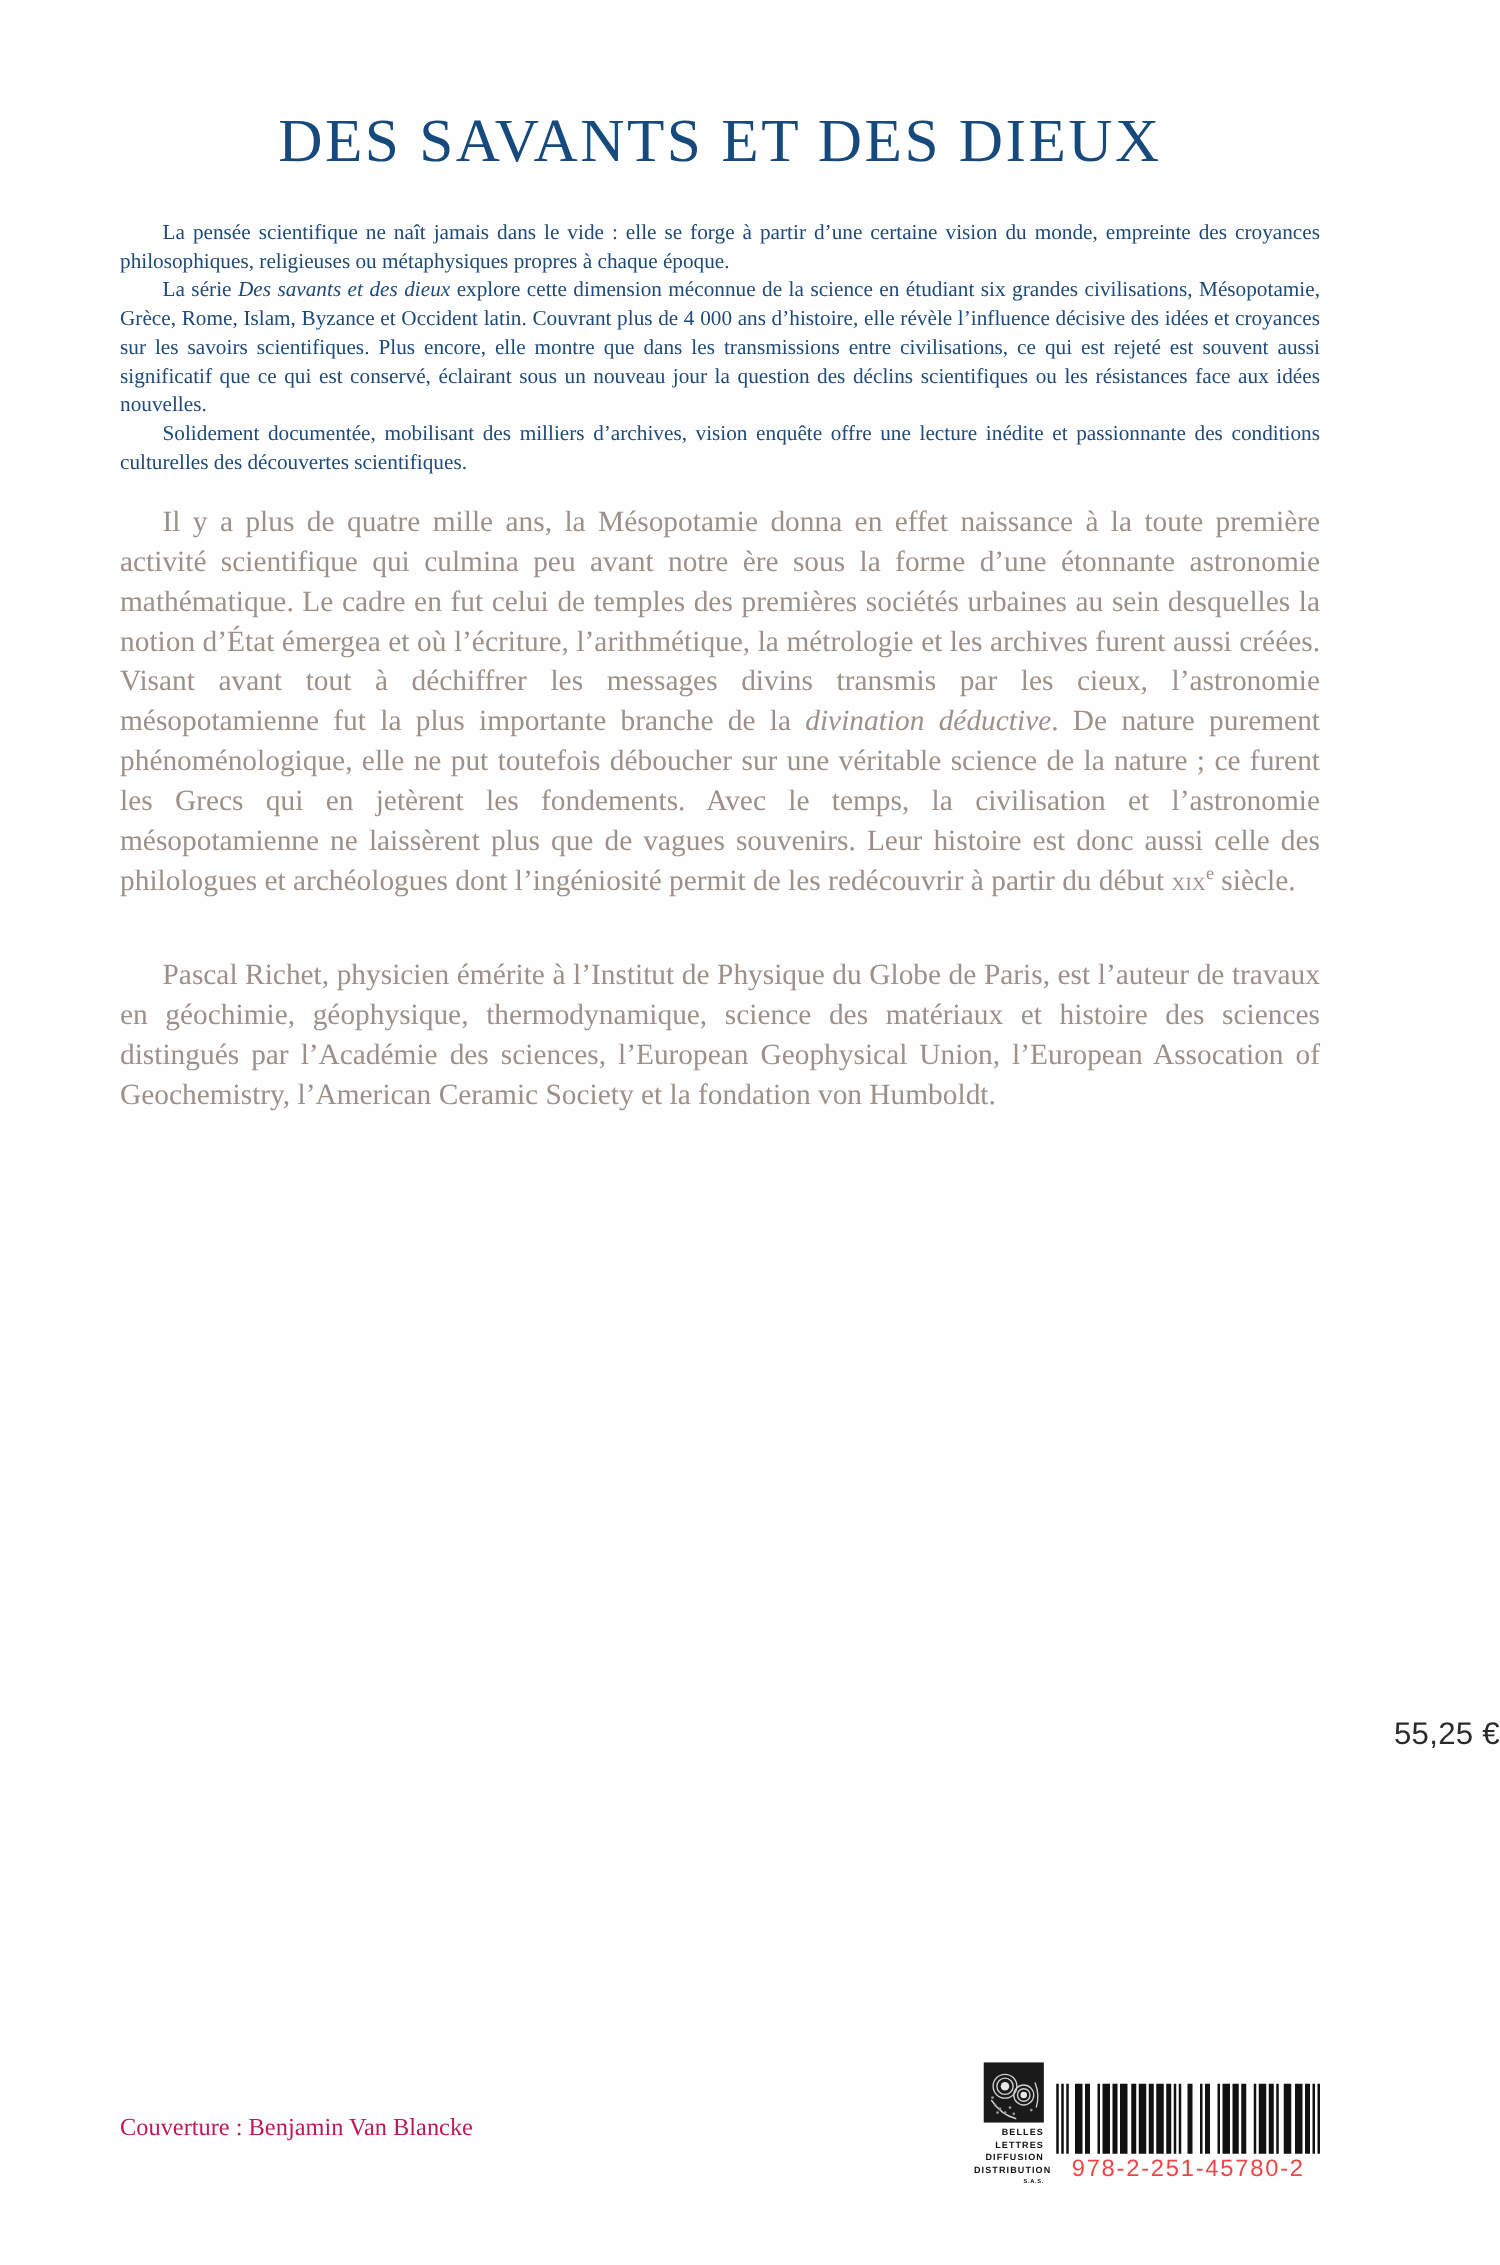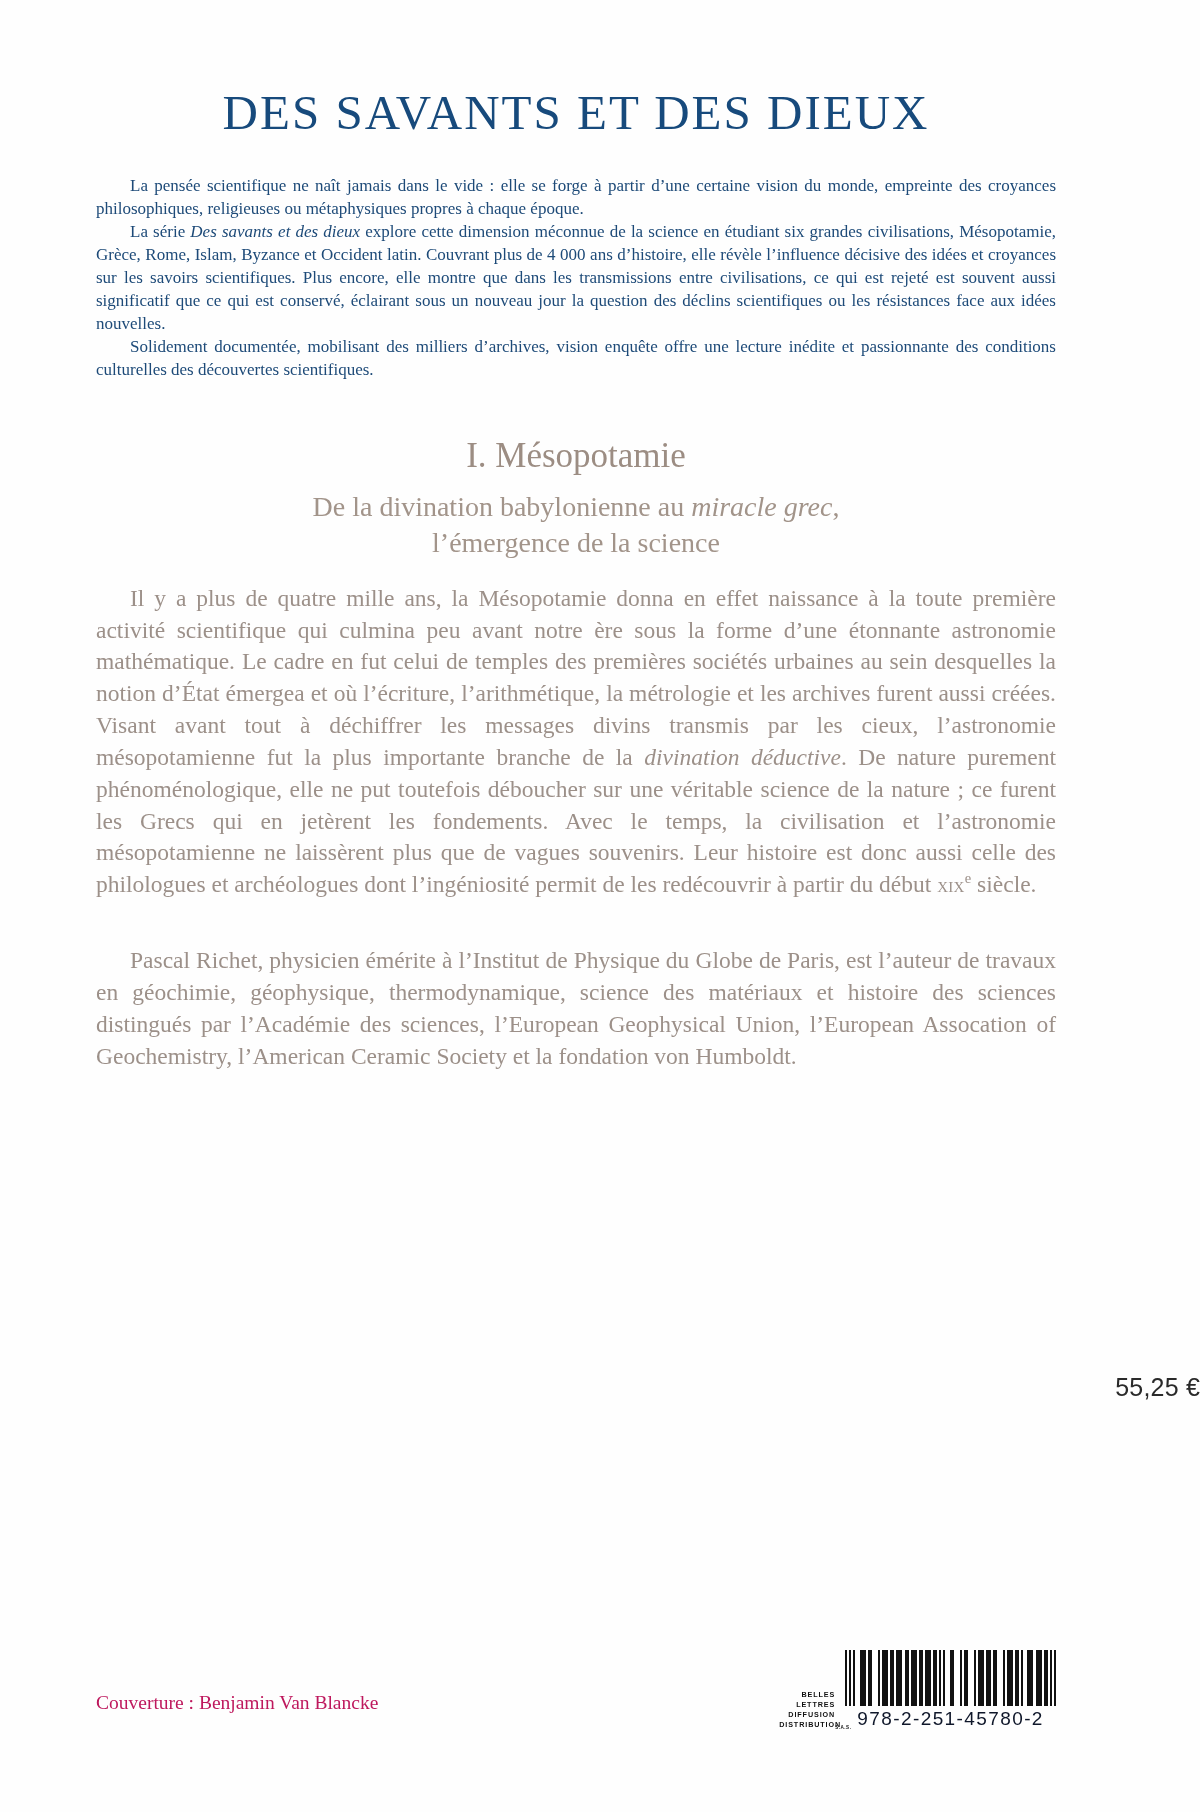--- a/index.html
+++ b/index.html
@@ -156,20 +156,21 @@
     position: absolute;
     right: 0;
     top: 0;
     display: flex;
     align-items: flex-end;
     gap: 10px;
   }
 
   .bld-logo {
     display: flex;
+    flex-direction: column;
     align-items: flex-end;
     width: 56px;
   }
   .owl-mark {
     width: 48px;
     height: 48px;
     background: #1a1a1a;
     position: relative;
     overflow: hidden;
   }
@@ -206,44 +207,40 @@
   }
   .bars i {
     display: block;
     background: #111;
     height: 100%;
   }
   .isbn-text {
     font-family: "Liberation Sans", sans-serif;
     font-size: 19px;
     letter-spacing: 1.4px;
-    color: #0f172a;
+    color: #ef4444;
     margin-top: 2px;
     white-space: nowrap;
   }
 </style>
 </head>
 <body>
 
 <div class="page">
 
   <div class="content">
 
     <h1 class="book-title">DES SAVANTS ET DES DIEUX</h1>
 
     <div class="blurb">
       <p class="first">La pensée scientifique ne naît jamais dans le vide : elle se forge à partir d’une certaine vision du monde, empreinte des croyances philosophiques, religieuses ou métaphysiques propres à chaque époque.</p>
       <p><span>La série </span><em>Des savants et des dieux</em><span> explore cette dimension méconnue de la science en étudiant six grandes civilisations, Mésopotamie, Grèce, Rome, Islam, Byzance et Occident latin. Couvrant plus de 4 000 ans d’histoire, elle révèle l’influence décisive des idées et croyances sur les savoirs scientifiques. Plus encore, elle montre que dans les transmissions entre civilisations, ce qui est rejeté est souvent aussi significatif que ce qui est conservé, éclairant sous un nouveau jour la question des déclins scientifiques ou les résistances face aux idées nouvelles.</span></p>
       <p>Solidement documentée, mobilisant des milliers d’archives, vision enquête offre une lecture inédite et passionnante des conditions culturelles des découvertes scientifiques.</p>
     </div>
 
-    <div class="volume-block">
-      <h2 class="volume-title">I. Mésopotamie</h2>
-      <p class="volume-subtitle"><span>De la divination babylonienne au </span><em>miracle grec</em><span>,</span><br><span>l’émergence de la science</span></p>
-    </div>
 
     <div class="body-text">
       <p><span>Il y a plus de quatre mille ans, la Mésopotamie donna en effet naissance à la toute première activité scientifique qui culmina peu avant notre ère sous la forme d’une étonnante astronomie mathématique. Le cadre en fut celui de temples des premières sociétés urbaines au sein desquelles la notion d’État émergea et où l’écriture, l’arithmétique, la métrologie et les archives furent aussi créées. Visant avant tout à déchiffrer les messages divins transmis par les cieux, l’astronomie mésopotamienne fut la plus importante branche de la </span><em>divination déductive</em><span>. De nature purement phénoménologique, elle ne put toutefois déboucher sur une véritable science de la nature ; ce furent les Grecs qui en jetèrent les fondements. Avec le temps, la civilisation et l’astronomie mésopotamienne ne laissèrent plus que de vagues souvenirs. Leur histoire est donc aussi celle des philologues et archéologues dont l’ingéniosité permit de les redécouvrir à partir du début </span><span class="smallcaps">xix</span><span class="sup">e</span><span> siècle.</span></p>
     </div>
 
     <div class="bio">
       <p>Pascal Richet, physicien émérite à l’Institut de Physique du Globe de Paris, est l’auteur de travaux en géochimie, géophysique, thermodynamique, science des matériaux et histoire des sciences distingués par l’Académie des sciences, l’European Geophysical Union, l’European Assocation of Geochemistry, l’American Ceramic Society et la fondation von Humboldt.</p>
     </div>
 
   </div>

